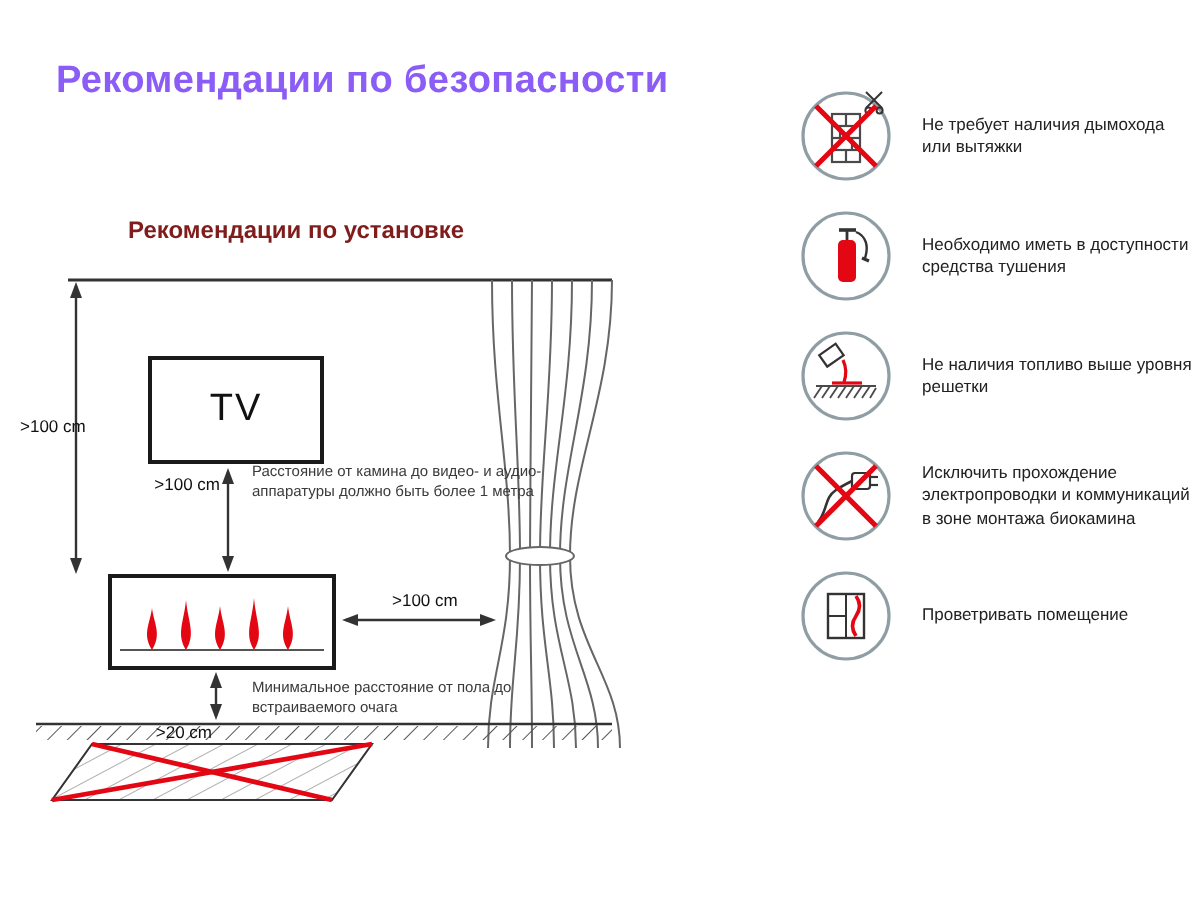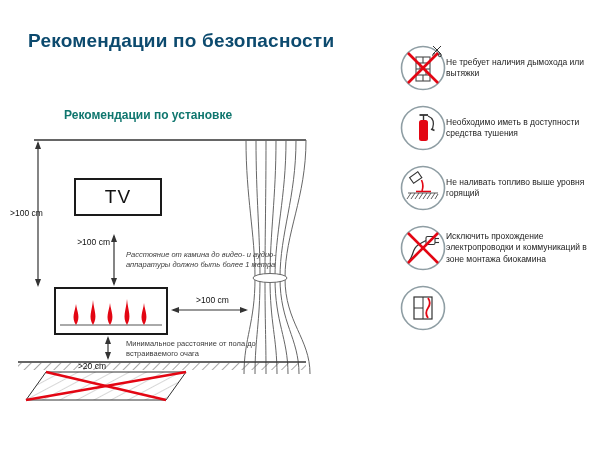--- a/index.html
+++ b/index.html
@@ -3,52 +3,52 @@
 <meta charset="utf-8">
 <style>
   * { margin:0; padding:0; box-sizing:border-box; }
   html,body { width:600px; height:450px; }
   body {
     position:relative; overflow:hidden; background:#ffffff;
     font-family:"Liberation Sans", sans-serif; color:#1a1a1a;
   }
   .page-title {
     position:absolute; left:28px; top:30px;
-    font-size:19px; font-weight:600; letter-spacing:.2px; color:#0c4a6e;
+    font-size:19px; font-weight:600; letter-spacing:.2px; color:#8b5cf6;
   }
   .section-title {
     position:absolute; left:28px; top:108px;
-    font-size:12px; font-weight:700; color:#0f766e;padding-left:36px;
+    font-size:12px; font-weight:700; color:#7f1d1d;padding-left:36px;
   }
   .diagram {
     position:absolute; left:8px; top:128px; width:312px; height:292px;
   }
   .diagram svg { position:absolute; left:0; top:0; }
   .tv-box {
-    position:absolute; left:66px; top:50px; width:88px; height:38px;
+    position:absolute; left:66px; top:50px; width:88px; height:54px;
     border:2px solid #1a1a1a; display:flex; align-items:center; justify-content:center;
     font-size:19px; letter-spacing:1px; color:#111; background:#fff;
   }
   .dim {
     position:absolute; font-size:8.5px; font-weight:400; color:#111; white-space:nowrap;
   }
   .dim-wall   { left:2px;  top:80px; }
   .dim-tv     { left:58px; top:109px; width:44px; text-align:right; }
   .dim-curtain{ left:188px; top:167px; }
   .dim-floor  { left:54px; top:213px; width:44px; text-align:right;margin-top:20px; }
   .note {
     position:absolute; font-size:7.5px; line-height:1.28; color:#3a3a3a;
   }
-  .note-tv    { left:118px; top:122px; width:158px;font-style:italic; }
+  .note-tv    { left:118px; top:103px; width:158px; }
   .note-floor { left:118px; top:211px; width:158px; }
   .safety-list {
     position:absolute; left:400px; top:38px; width:196px;
   }
   .safety-item {
-    display:flex; align-items:center; height:60px; gap:0;
+    display:flex; align-items:center; height:60px; gap:15px;
   }
   .icn { width:46px; height:46px; display:block; flex:0 0 46px; }
   .safety-label {
     font-size:8.5px; line-height:1.3; color:#222;
   }
 </style>
 </head>
 <body>
 
 <h1 class="page-title">Рекомендации по безопасности</h1>
@@ -195,21 +195,21 @@
         <line x1="11" y1="28" x2="7" y2="34"></line>
         <line x1="15" y1="28" x2="11" y2="34"></line>
         <line x1="19" y1="28" x2="15" y2="34"></line>
         <line x1="23" y1="28" x2="19" y2="34"></line>
         <line x1="27" y1="28" x2="23" y2="34"></line>
         <line x1="31" y1="28" x2="27" y2="34"></line>
         <line x1="35" y1="28" x2="31" y2="34"></line>
         <line x1="38" y1="29" x2="35" y2="34"></line>
       </g>
     </svg>
-    <div class="safety-label">Не наливать топливо выше уровня горящий</div>
+    <div class="safety-label">Не наличия топливо выше уровня решетки</div>
   </div>
 
 
   <div class="safety-item">
     <svg class="icn" viewBox="0 0 46 46">
       <circle cx="23" cy="23" r="21.5" fill="#fff" stroke="#8f9ea4" stroke-width="1.6"></circle>
       <path d="M9,36 C14,30 12,24 18,20 C21,18 24,16.5 26,15.5" stroke="#333" stroke-width="1.3" fill="none"></path>
       <rect x="26" y="11.5" width="9" height="8" rx="1.5" stroke="#333" stroke-width="1.1" fill="#fff"></rect>
       <line x1="35" y1="13.5" x2="39" y2="13.5" stroke="#333" stroke-width="1.1"></line>
       <line x1="35" y1="17.5" x2="39" y2="17.5" stroke="#333" stroke-width="1.1"></line>
@@ -222,15 +222,16 @@
   </div>
 
   <div class="safety-item">
     <svg class="icn" viewBox="0 0 46 46">
       <circle cx="23" cy="23" r="21.5" fill="#fff" stroke="#8f9ea4" stroke-width="1.6"></circle>
       <rect x="14" y="12" width="18" height="22" fill="none" stroke="#333" stroke-width="1.2"></rect>
       <line x1="23" y1="12" x2="23" y2="34" stroke="#333" stroke-width="1"></line>
       <line x1="14" y1="23" x2="23" y2="23" stroke="#333" stroke-width="1"></line>
       <path d="M28,13 q3.5,5 0,10 q-3.5,5 0,10" stroke="#e30613" stroke-width="1.8" fill="none"></path>
     </svg>
+    <div class="safety-label">Проветривать помещение</div>
   </div>
 
 </div>
 
 </body></html>

